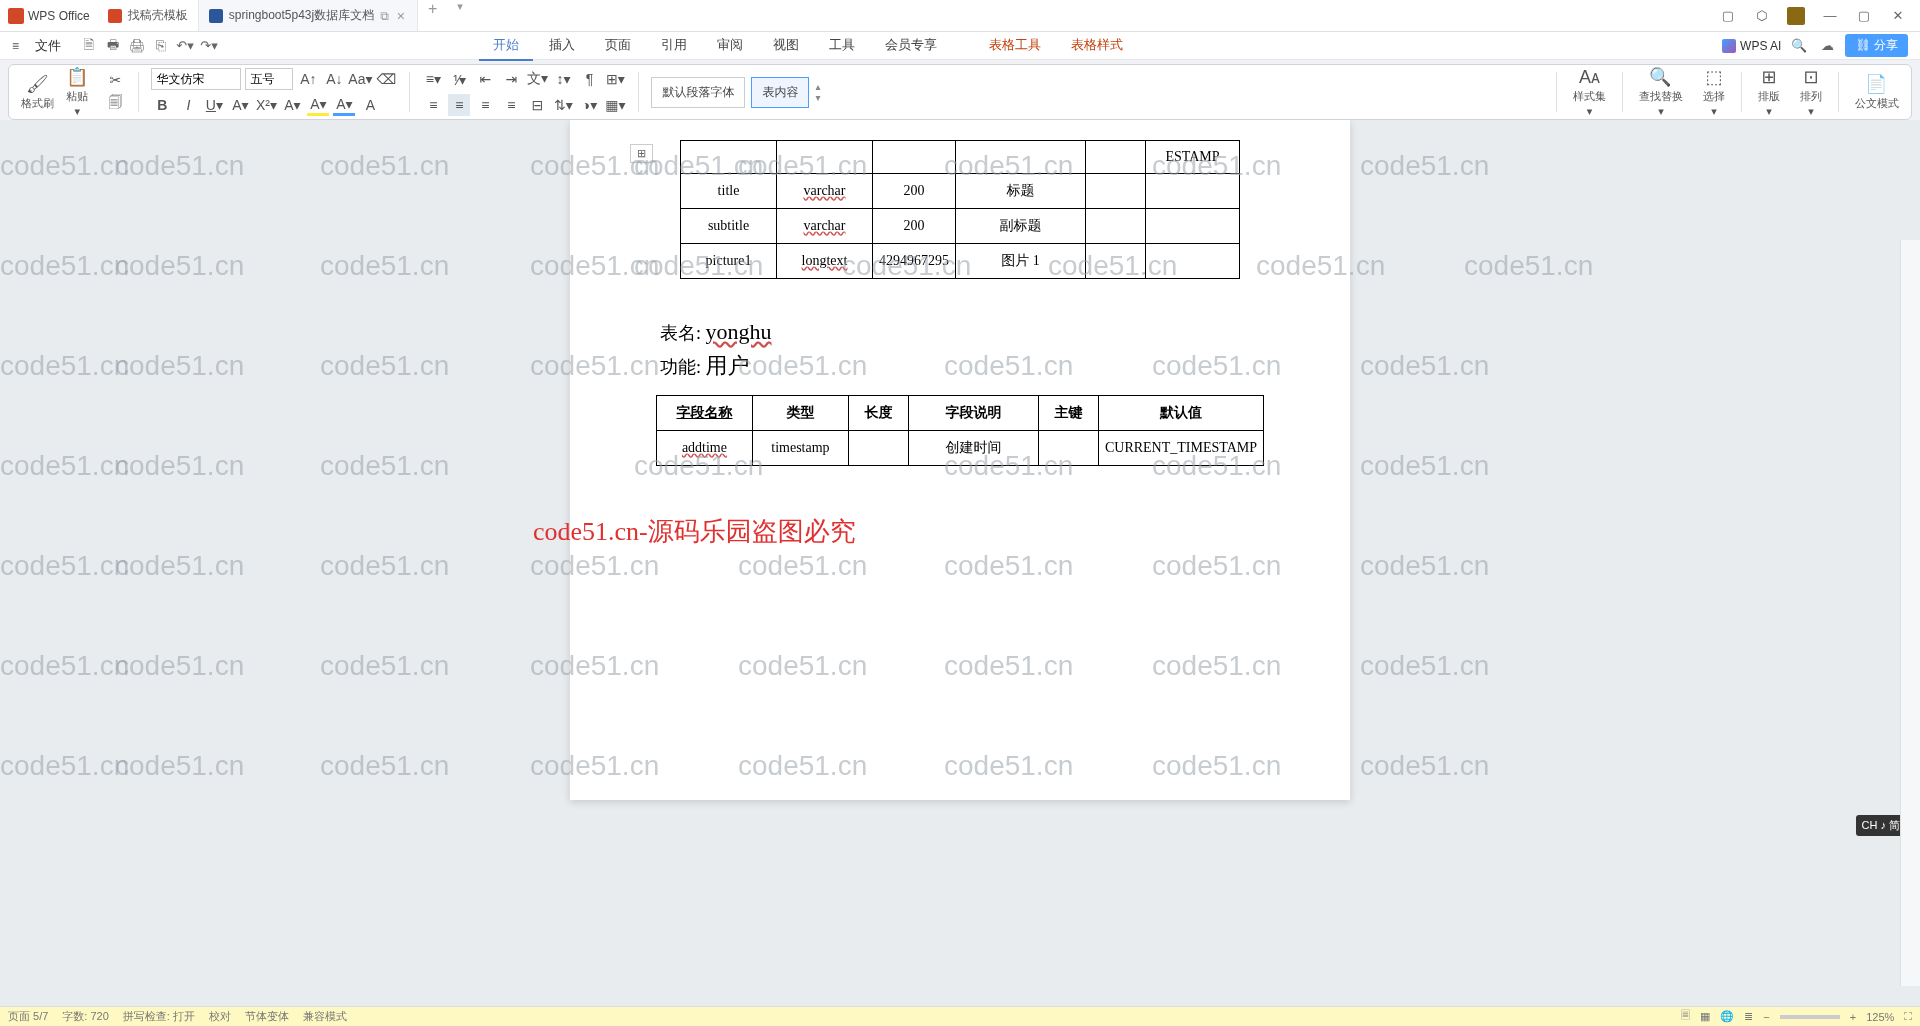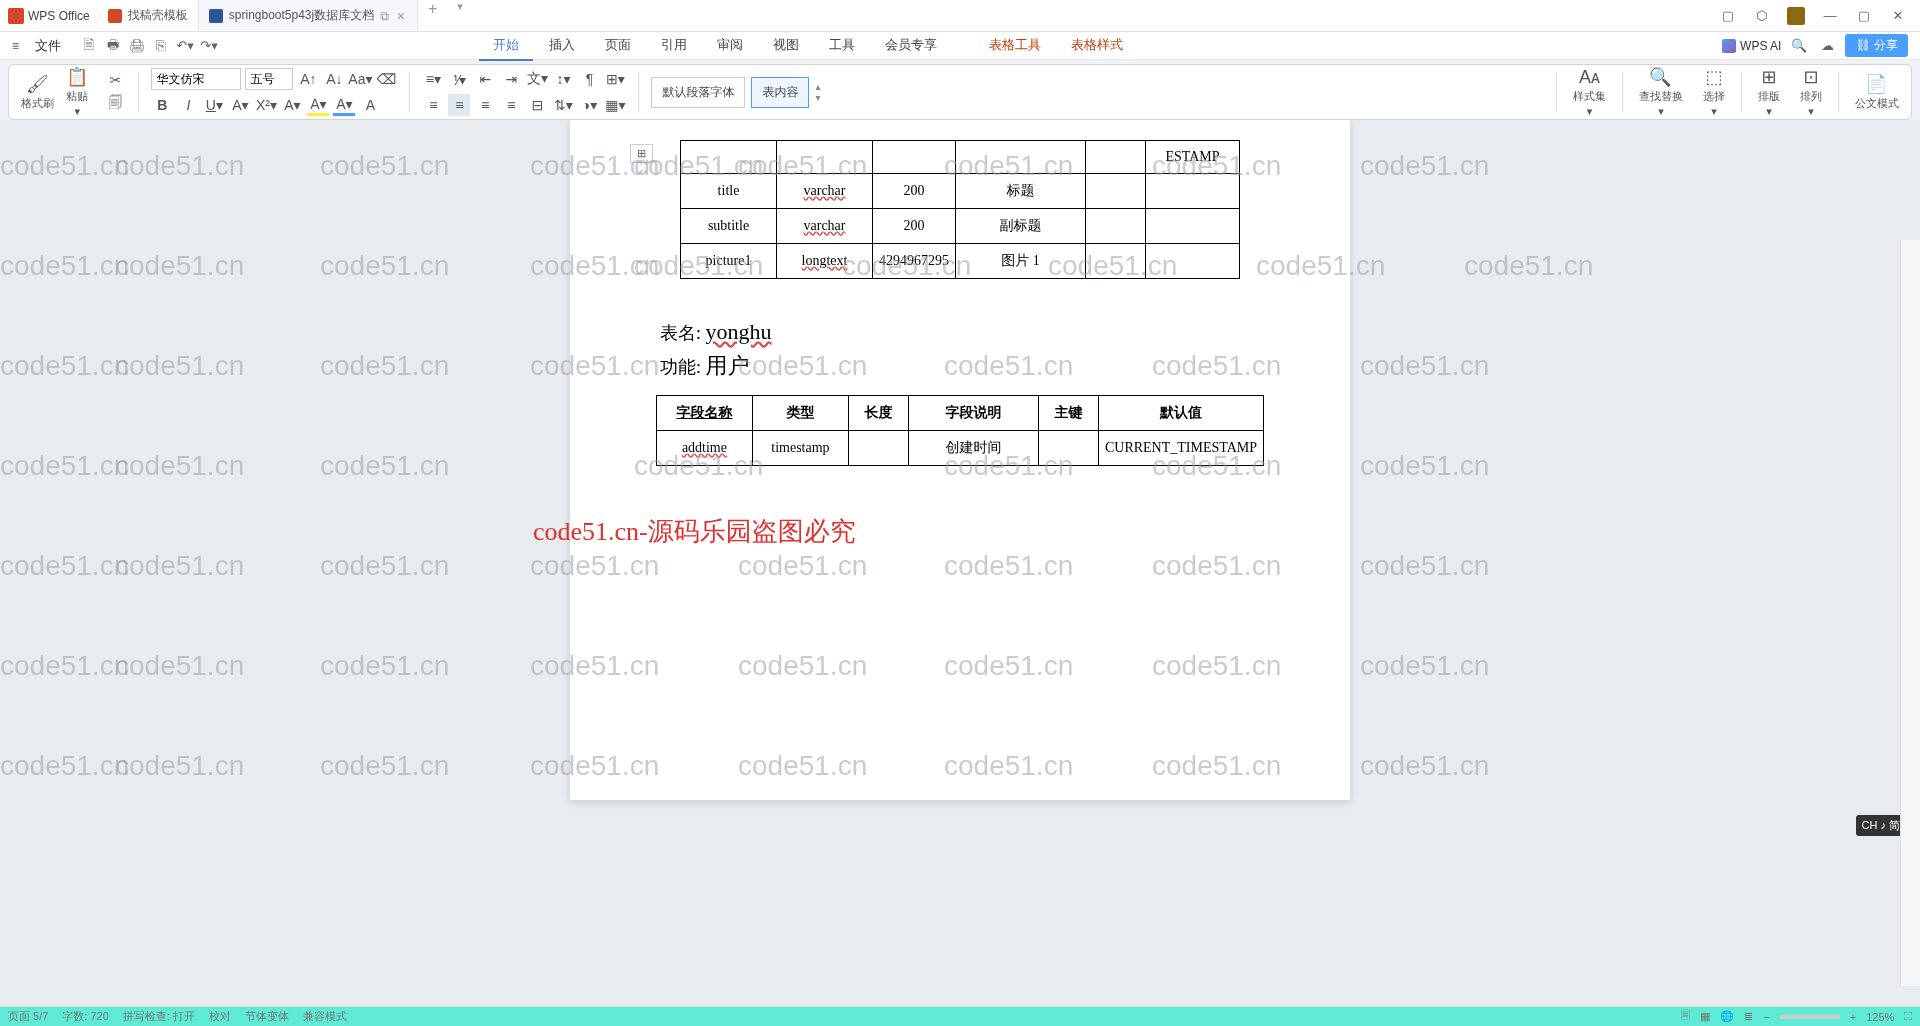--- a/index.html
+++ b/index.html
@@ -72,21 +72,21 @@
 
 
 .watermark-layer { position: absolute; inset: 0; pointer-events: none; z-index: 3; }
 .wm { position: absolute; color: #9aa3ab; font-size: 28px; opacity: 0.55; font-family: Arial, sans-serif; white-space: nowrap; }
 .wm-red { position: absolute; left: 533px; top: 394px; color: #e03030; font-size: 26px; font-family: "SimSun", serif; font-weight: 400; white-space: nowrap; z-index: 5; }
 
 
 .ime-badge { position: absolute; right: 14px; bottom: 170px; background: #333; color: #fff; font-size: 11px; padding: 3px 6px; border-radius: 3px; }
 
 
-.statusbar { position: absolute; bottom: 0; left: 0; right: 0; height: 20px; background: #5eead4; border-top: 1px solid #ddd; display: flex; align-items: center; font-size: 11px; color: #777; padding: 0 8px; gap: 14px; }
+.statusbar { position: absolute; bottom: 0; left: 0; right: 0; height: 20px; background: #fef9c3; border-top: 1px solid #ddd; display: flex; align-items: center; font-size: 11px; color: #777; padding: 0 8px; gap: 14px; }
 .status-right { margin-left: auto; display: flex; gap: 10px; align-items: center; }
 
 
 .right-strip { position: absolute; right: 0; top: 120px; bottom: 20px; width: 20px; background: #f6f7f9; border-left: 1px solid #e0e0e0; }
 </style>
 </head>
 <body>
 
 <div class="titlebar">
   <div class="app-logo">

